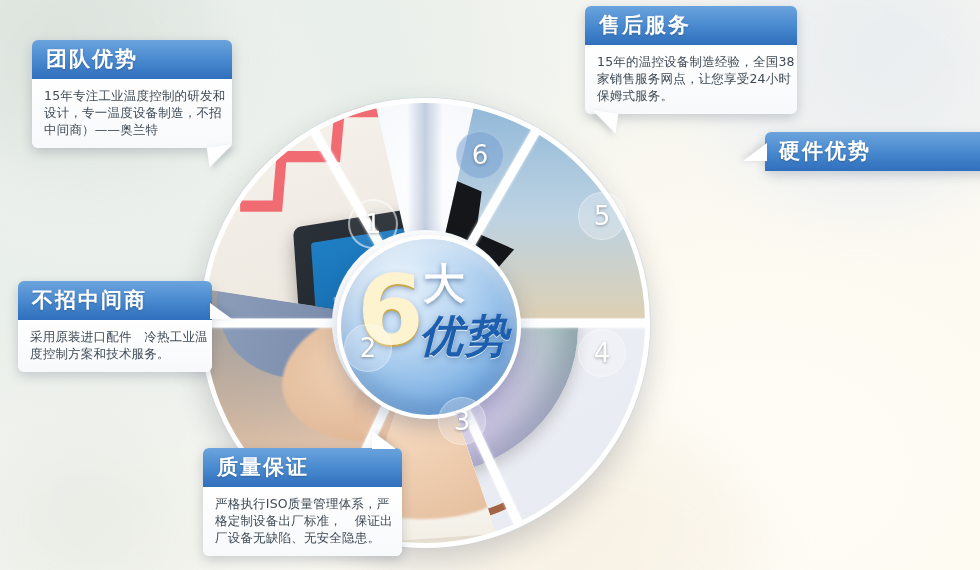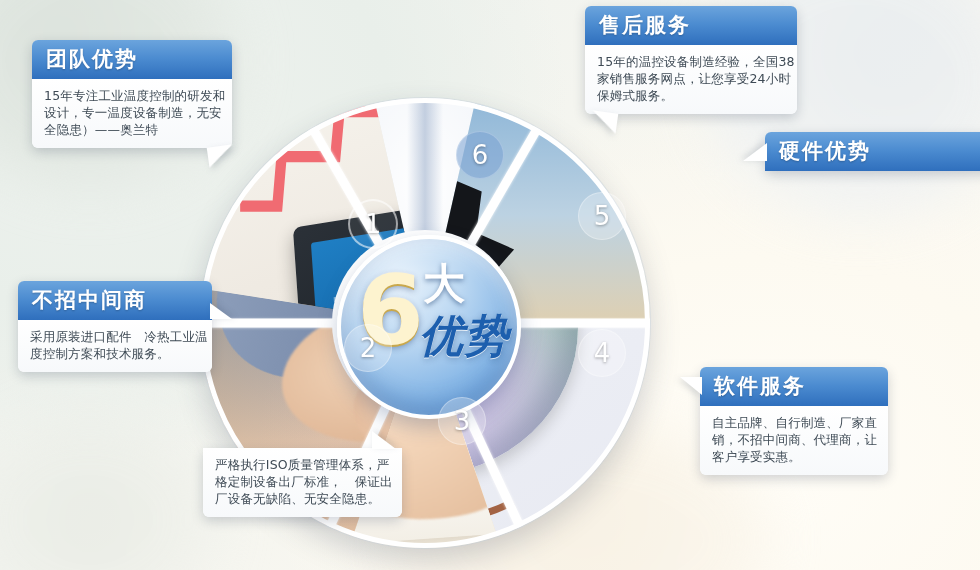--- a/index.html
+++ b/index.html
@@ -330,42 +330,38 @@
   </div>
   <div class="num filled" style="left:578px;top:192px;">
     <span>5</span>
   </div>
   <div class="num blue" style="left:456px;top:131px;">
     <span>6</span>
   </div>
 
   <div class="callout" id="co-team">
     <div class="hd cjk">团队优势</div>
-    <div class="bd cjk">15年专注工业温度控制的研发和设计，专一温度设备制造，无安全隐患）——奥兰特</div>
+    <div class="bd cjk">15年专注工业温度控制的研发和设计，专一温度设备制造，不招中间商）——奥兰特</div>
     <div class="tail"></div>
   </div>
 
   <div class="callout" id="co-after">
     <div class="hd cjk">售后服务</div>
     <div class="bd cjk">15年的温控设备制造经验，全国38家销售服务网点，让您享受24小时保姆式服务。</div>
     <div class="tail"></div>
   </div>
 
   <div class="callout" id="co-hardware">
     <div class="hd cjk">硬件优势</div>
     <div class="tail"></div>
   </div>
 
-  <div class="callout" id="co-software">
-    <div class="hd cjk">软件服务</div>
-    <div class="bd cjk">自主品牌、自行制造、厂家直销，不招中间商、代理商，让客户享受实惠。</div>
-    <div class="tail"></div>
-  </div>
 
   <div class="callout" id="co-quality">
+    <div class="hd cjk">质量保证</div>
     <div class="bd cjk">严格执行ISO质量管理体系，严格定制设备出厂标准，　保证出厂设备无缺陷、无安全隐患。</div>
     <div class="tail"></div>
   </div>
 
   <div class="callout" id="co-tech">
     <div class="hd cjk">不招中间商</div>
     <div class="bd cjk">采用原装进口配件　冷热工业温度控制方案和技术服务。</div>
     <div class="tail"></div>
   </div>
 

